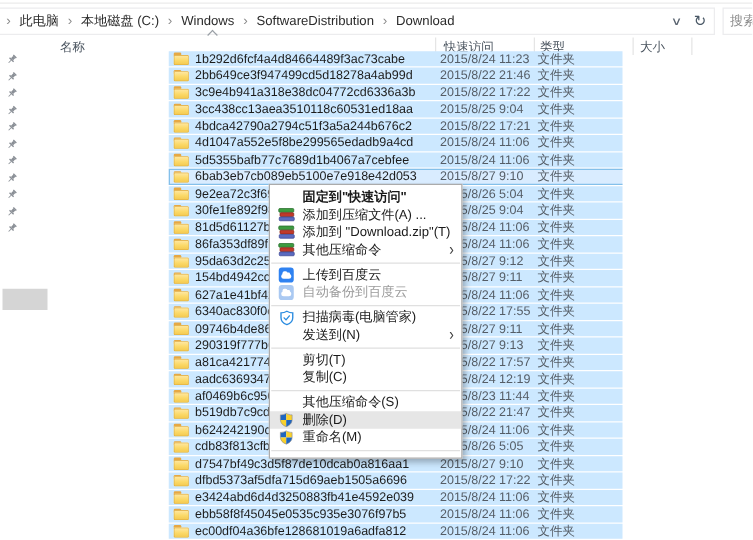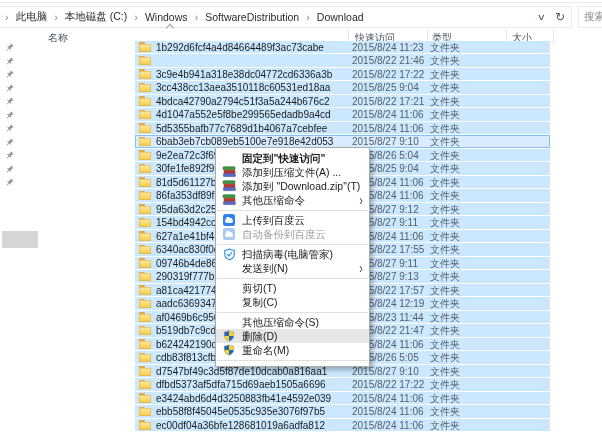--- a/index.html
+++ b/index.html
@@ -17,21 +17,21 @@
   .ab-refresh{font-size:12px;color:#4a5866;}
   .searchbox{position:absolute;left:578px;top:6px;width:32px;height:22px;border:1px solid #ececee;background:#fff;
              box-sizing:border-box;display:flex;align-items:center;padding-left:5px;font-size:10.5px;color:#8a8a8a;overflow:hidden;white-space:nowrap;}
 
   
   .colhdr{position:absolute;top:31px;font-size:10px;color:#49535e;white-space:nowrap;}
   .hsep{position:absolute;top:30px;width:1px;height:14px;background:#e5e5e5;}
   .sortcaret{position:absolute;left:167px;top:25px;width:5px;height:5px;border-left:1px solid #9aa0a6;border-top:1px solid #9aa0a6;transform:rotate(45deg);}
 
   
-  .list{position:absolute;left:0;top:40px;width:602px;height:392px;overflow:hidden;}
+  .list{position:absolute;left:0;top:40px;width:498px;height:392px;overflow:hidden;}
   .row{position:absolute;left:0;width:602px;height:13.5px;}
   .sel{position:absolute;left:135px;top:0;width:415px;height:12.6px;background:#cce8ff;box-sizing:border-box;}
   .row.focused .sel{background:#d9ecff;border:1px solid #84c0ea;}
   .fname{position:absolute;left:156px;top:0;font-size:10px;line-height:13px;color:#1c1c1c;white-space:nowrap;}
   .fdate{position:absolute;left:352px;top:0;font-size:10px;line-height:13px;color:#555d66;white-space:nowrap;}
   .ftype{position:absolute;left:430px;top:0;font-size:10px;line-height:13px;color:#555d66;white-space:nowrap;}
   .folder{position:absolute;left:139px;top:1.5px;width:12px;height:10px;}
   .folder::before{content:'';position:absolute;left:0;top:0;width:5.5px;height:3px;background:#e6a844;border-radius:1px 1px 0 0;}
   .folder::after{content:'';position:absolute;left:0;top:1.6px;width:12px;height:8px;background:linear-gradient(180deg,#ffe9a8 0%,#fbd968 55%,#f3c84e 100%);border-radius:1px;box-shadow:inset 0 0 0 0.5px #dca83e;}
   .pin{position:absolute;left:5px;top:2.5px;}
@@ -113,20 +113,21 @@
         <div class="sel"></div>
         <svg class="pin" width="9" height="9" viewBox="0 0 9 9">
           <g transform="rotate(45 4.5 4.5)" fill="#8a8f96">
             <rect x="2.8" y="0.6" width="3.4" height="1.1"></rect>
             <rect x="3.3" y="1.7" width="2.4" height="2.6"></rect>
             <rect x="2.2" y="4.3" width="4.6" height="1.1"></rect>
             <rect x="4.2" y="5.4" width="0.7" height="2.8"></rect>
           </g>
         </svg>
         <span class="folder"></span>
+        <span class="fname">2bb649ce3f947499cd5d18278a4ab99d</span>
         <span class="fdate">2015/8/22 21:46</span>
         <span class="ftype">文件夹</span>
       </div>
       <div class="row" style="top: 27.5px;">
         <div class="sel"></div>
         <svg class="pin" width="9" height="9" viewBox="0 0 9 9">
           <g transform="rotate(45 4.5 4.5)" fill="#8a8f96">
             <rect x="2.8" y="0.6" width="3.4" height="1.1"></rect>
             <rect x="3.3" y="1.7" width="2.4" height="2.6"></rect>
             <rect x="2.2" y="4.3" width="4.6" height="1.1"></rect>

